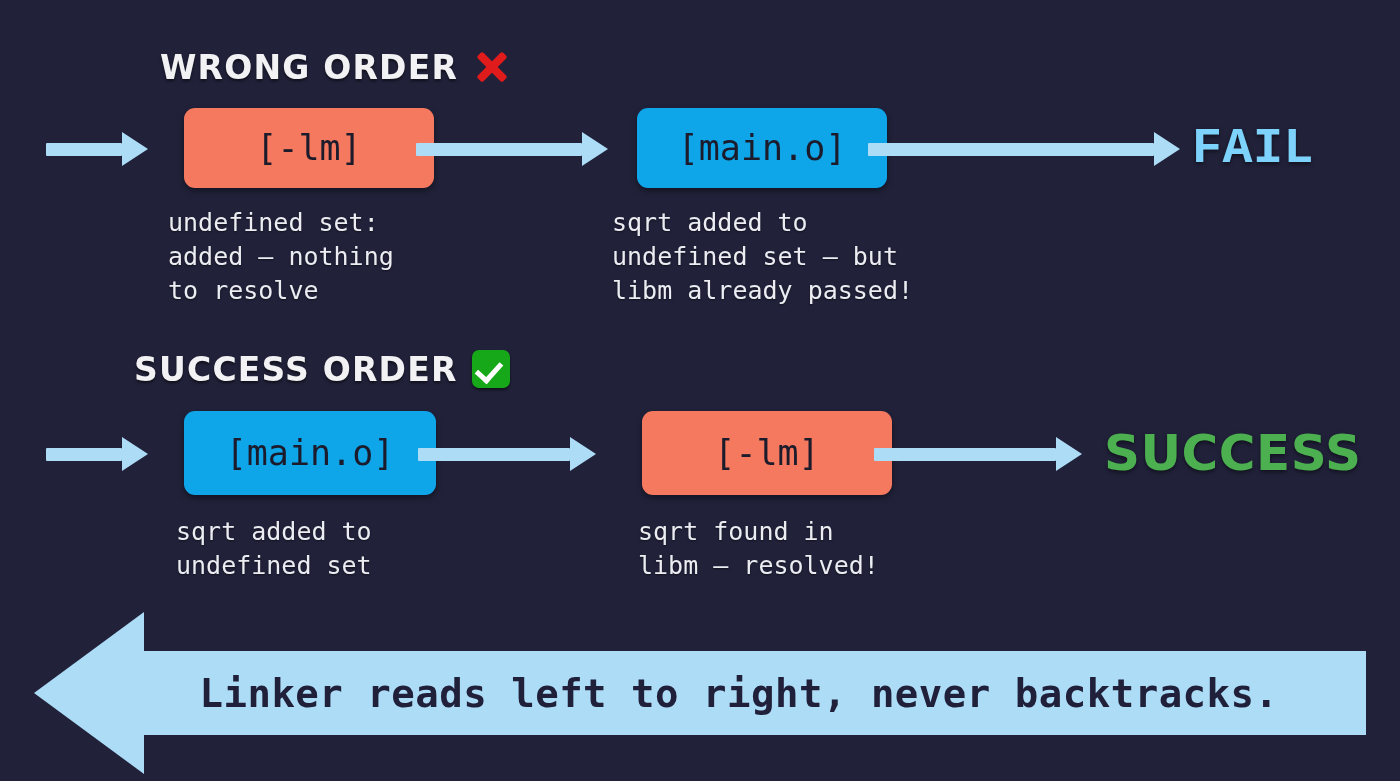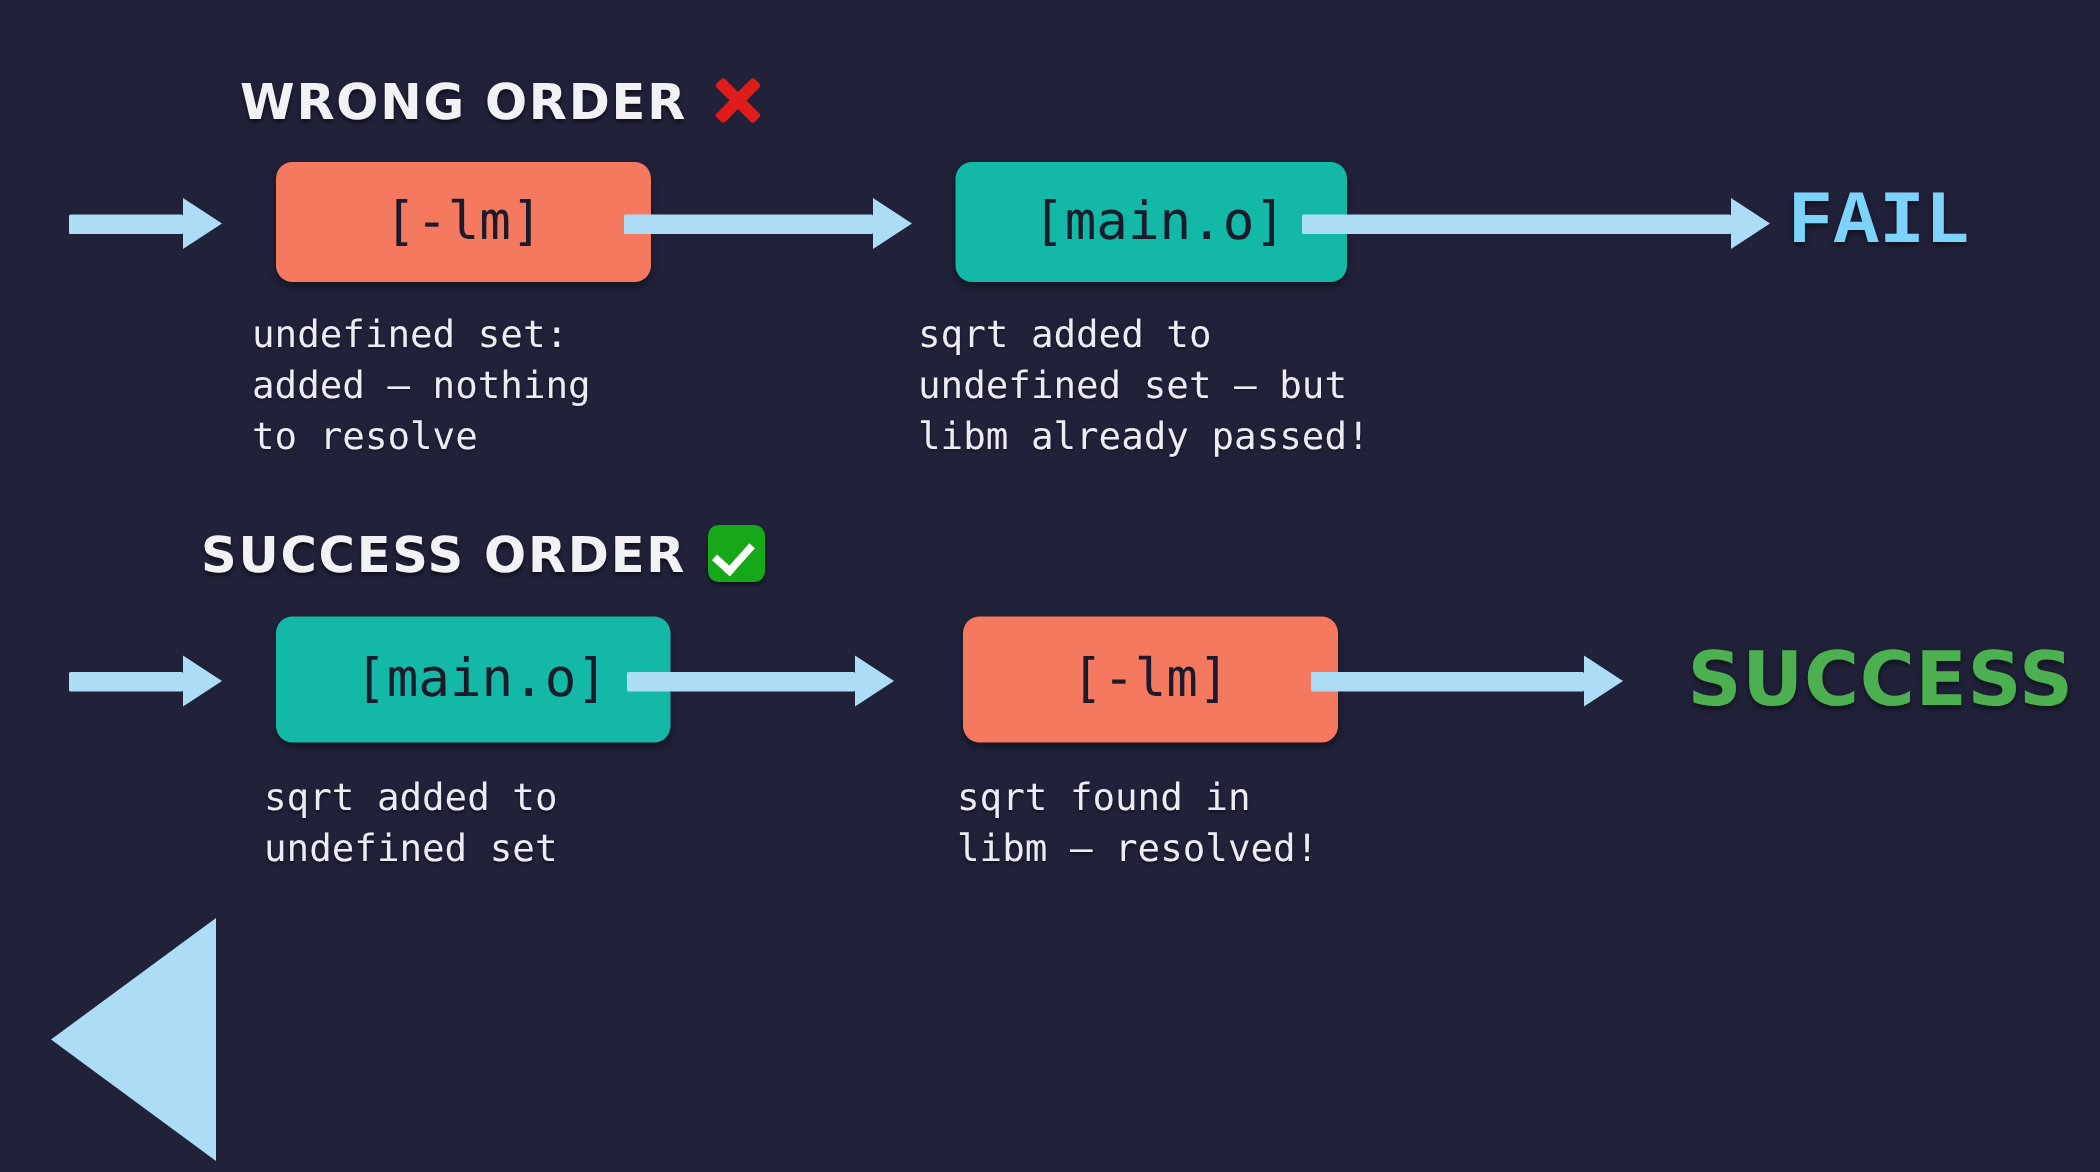--- a/index.html
+++ b/index.html
@@ -84,21 +84,21 @@
     justify-content: center;
     border-radius: 11px;
     font-family: "DejaVu Sans Mono", monospace;
     font-size: 35px;
     color: #1b1b2c;
     box-shadow: 0 3px 6px rgba(0,0,0,0.42);
     white-space: nowrap;
     margin-left: 24px;
   }
   .node.orange { background: #f4795f; }
-  .node.teal   { background: #14b8a6; padding-left: 11px; }
+  .node.teal   { background: #0ea5e9; }
 
   
   .caption {
     position: absolute;
     font-family: "DejaVu Sans Mono", monospace;
     font-size: 25px;
     line-height: 34px;
     color: #ecedf2;
     white-space: pre;
     text-shadow: 0 1px 2px rgba(0,0,0,0.5);
@@ -248,19 +248,22 @@
   </div>
 
   <div class="caption" style="left:638px; top:515px;">sqrt found in
 libm — resolved!</div>
 
   <div class="arrow" style="left:874px; top:437px; width:208px;">
     <span class="shaft"></span>
     <span class="head"></span>
   </div>
 
-  <div class="outcome success" style="left:1104px; top:424px;margin-left:21px;">SUCCESS</div>
+  <div class="outcome success" style="left:1104px; top:424px;">SUCCESS</div>
 
   <div class="banner">
     <span class="head"></span>
+    <div class="body">
+      <span class="text">Linker reads left to right, never backtracks.</span>
+    </div>
   </div>
 
 </div>
 
 </body></html>

